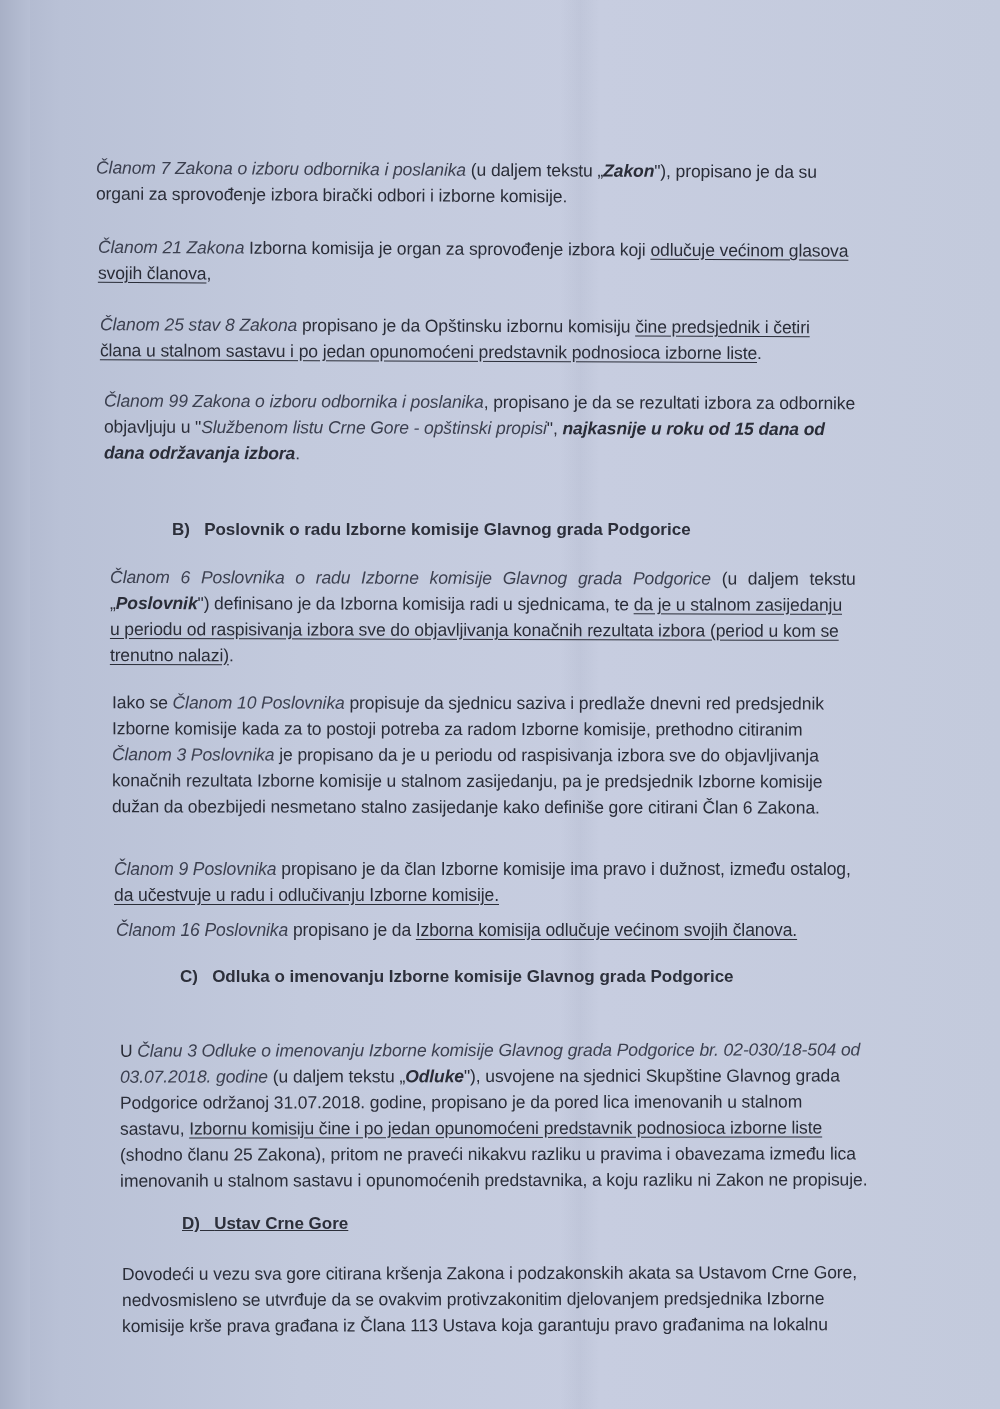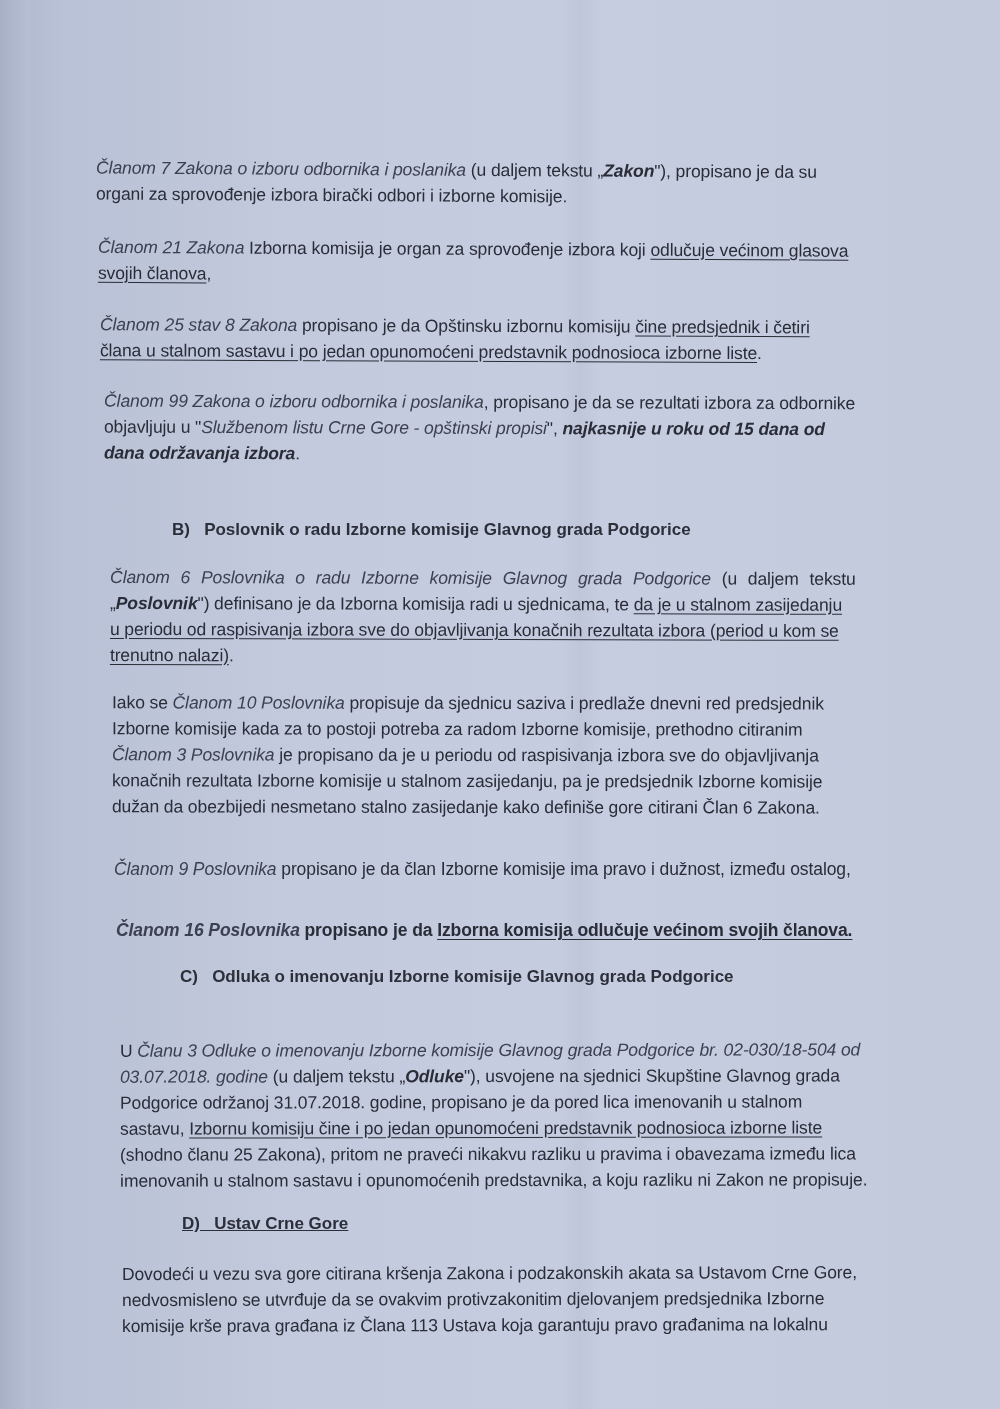--- a/index.html
+++ b/index.html
@@ -76,23 +76,24 @@
 <div class="para" style="left:112px; top:690px; width:802px; transform:rotate(0.1deg);">
   <span class="ln">Iako se <i>Članom 10 Poslovnika</i> propisuje da sjednicu saziva i predlaže dnevni red predsjednik</span>
   <span class="ln">Izborne komisije kada za to postoji potreba za radom Izborne komisije, prethodno citiranim</span>
   <span class="ln"><i>Članom 3 Poslovnika</i> je propisano da je u periodu od raspisivanja izbora sve do objavljivanja</span>
   <span class="ln">konačnih rezultata Izborne komisije u stalnom zasijedanju, pa je predsjednik Izborne komisije</span>
   <span class="ln">dužan da obezbijedi nesmetano stalno zasijedanje kako definiše gore citirani Član 6 Zakona.</span>
 </div>
 
 <div class="para" style="left:114px; top:856px; width:800px;">
   <span class="ln"><i>Članom 9 Poslovnika</i> propisano je da član Izborne komisije ima pravo i dužnost, između ostalog,</span>
+  <span class="ln"><u>da učestvuje u radu i odlučivanju Izborne komisije.</u></span>
 </div>
 
-<div class="para" style="left:116px; top:917px; width:800px;font-weight:bold;">
+<div class="para" style="left:116px; top:917px; width:800px;">
   <span class="ln"><i>Članom 16 Poslovnika</i> propisano je da <u>Izborna komisija odlučuje većinom svojih članova.</u></span>
 </div>
 
 <div class="heading" style="left:180px; top:967px;">
   <span>C)</span>&nbsp;&nbsp;
   <span>Odluka o imenovanju Izborne komisije Glavnog grada Podgorice</span>
 </div>
 
 <div class="para" style="left:120px; top:1037px; width:794px; transform:rotate(-0.1deg);">
   <span class="ln">U <i>Članu 3 Odluke o imenovanju Izborne komisije Glavnog grada Podgorice br. 02-030/18-504 od</i></span>

